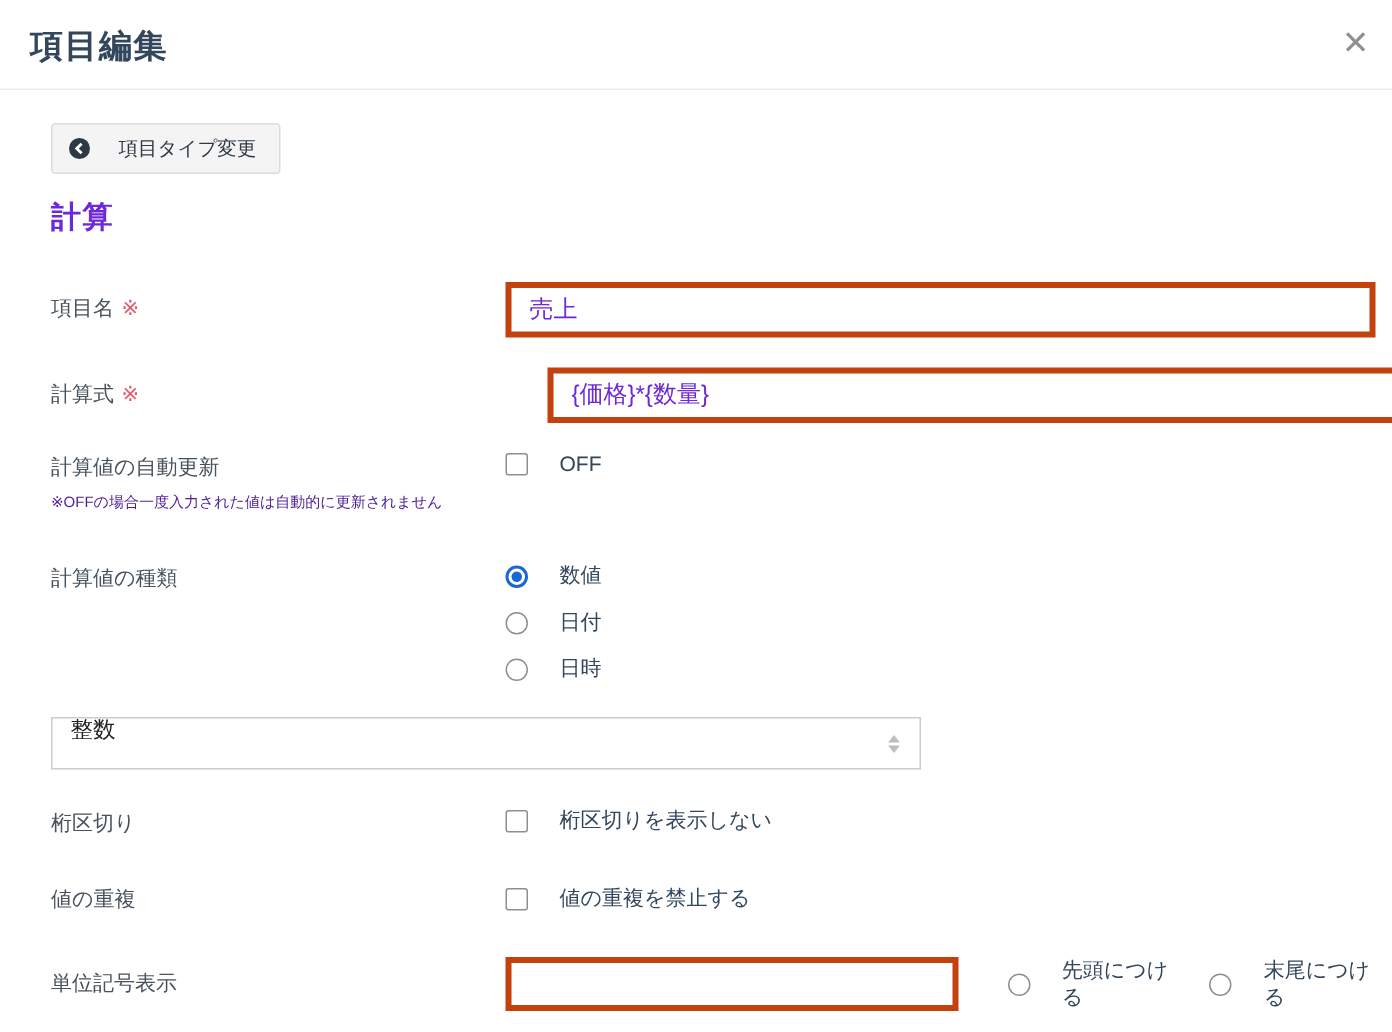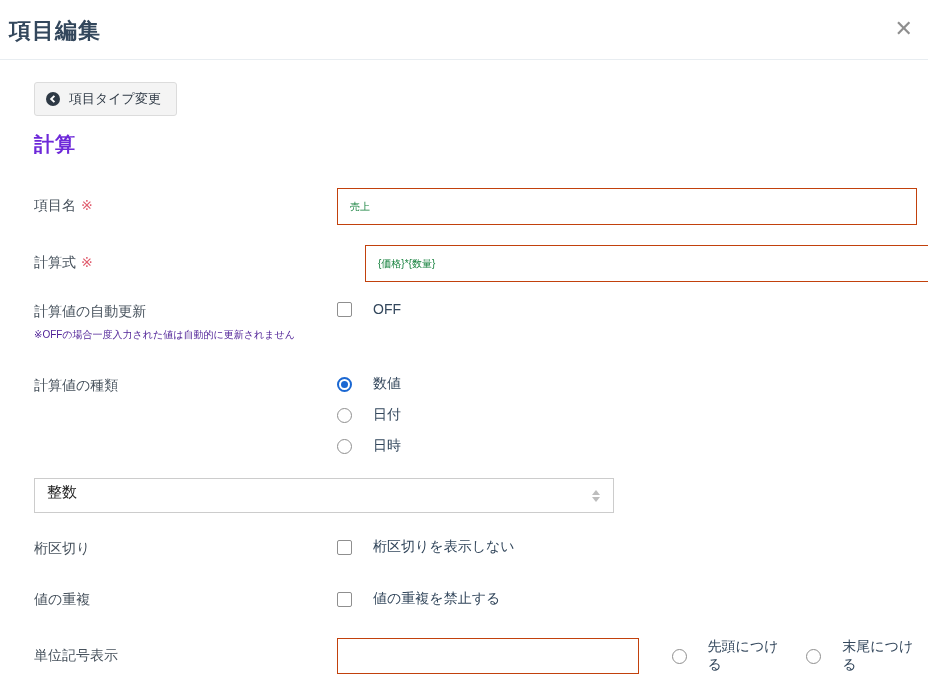--- a/index.html
+++ b/index.html
@@ -7,51 +7,51 @@
   body {
     width: 928px; height: 688px;
     background: #ffffff;
     font-family: "Liberation Sans", "DejaVu Sans", sans-serif;
     color: #33475c;
     overflow: hidden;
     position: relative;
   }
   .dialog-header { height: 60px; border-bottom: 1px solid #e8edf1; position: relative; }
   .dialog-title {
-    position: absolute; left: 9px; top: 16px;
+    position: absolute; left: 20px; top: 16px;
     font-size: 22px; font-weight: bold; color: #33475c; letter-spacing: 1px;
   }
   .close-btn {
     position: absolute; right: 13px; top: 16px;
     font-size: 22px; color: #8f8f8f; line-height: 1; cursor: pointer;
     background: none; border: none; padding: 2px;
     font-family: inherit;
   }
   .content { padding: 22px 11px 0 34px; }
 
   .change-type-btn {
-    display: inline-flex; align-items: center; gap: 9px;
+    display: inline-flex; align-items: center; gap: 19px;
     background: #f4f4f4; border: 1px solid #dcdcdc; border-radius: 3px;
     padding: 7px 15px 7px 11px;
     font-size: 13px; color: #2e3945; font-family: inherit; cursor: pointer;
   }
   .change-type-btn svg { width: 14px; height: 14px; flex: none; }
 
   .section-heading { font-size: 20px; font-weight: bold; color: #6d28d9; margin: 15px 0 30px 0; letter-spacing: 1px; }
 
   .row { display: flex; align-items: flex-start; }
   .row-label { width: 303px; flex: none; font-size: 14px; color: #47525d; padding-top: 2px; }
   .row-label.pad { padding-top: 9px; }
   .row-ctrl { flex: 1; }
   .req-mark { color: #e05c6d; margin-left: 5px; }
 
   .text-input {
     width: 580px; height: 37px;
-    border: 1px solid #c2410c; border-radius: 0;
-    padding: 0 12px; font-size: 10px; color: #15803d;
+    border: 4px solid #c2410c; border-radius: 0;
+    padding: 0 12px; font-size: 16px; color: #6d28d9;
     font-family: inherit; background: #ffffff; outline: none;
   }
   .row-name   { margin-bottom: 20px; }
   .row-formula{ margin-bottom: 19px; gap: 28px; }
   .row-auto   { margin-bottom: 33px; }
   .row-type   { margin-bottom: 23px; }
   .row-format { margin-bottom: 25px; }
   .row-digit  { margin-bottom: 31px; }
   .row-dup    { margin-bottom: 29px; align-items: center; }
 
@@ -72,21 +72,21 @@
     border: 1px solid #8f8f8f; border-radius: 50%; background: #ffffff;
     display: flex; align-items: center; justify-content: center;
   }
   .radio .radio-dot { width: 7px; height: 7px; border-radius: 50%; background: #1a67d2; display: none; }
   .radio.sel { border: 2px solid #1a67d2; }
   .radio.sel .radio-dot { display: block; }
 
   .select-box {
     position: relative; width: 580px; height: 35px;
     border: 1px solid #cccccc; background: #ffffff;
-    display: flex; align-items: flex-start; padding: 4px 12px;
+    display: flex; align-items: flex-end; padding: 16px 12px;
     font-size: 15px; color: #222222; cursor: pointer;
   }
   .select-spinner { position: absolute; right: 13px; top: 50%; transform: translateY(-50%); }
   .spin-up { width: 0; height: 0; border-left: 4px solid transparent; border-right: 4px solid transparent; border-bottom: 5px solid #bdbdbd; margin-bottom: 2px; }
   .spin-down { width: 0; height: 0; border-left: 4px solid transparent; border-right: 4px solid transparent; border-top: 5px solid #bdbdbd; }
 
   .unit-ctrl { display: flex; align-items: flex-start; }
   .unit-input { width: 328px; height: 36px; }
   .radio-option-block { margin-left: 33px; }
   .radio-option-block.second { margin-left: 24px; }

